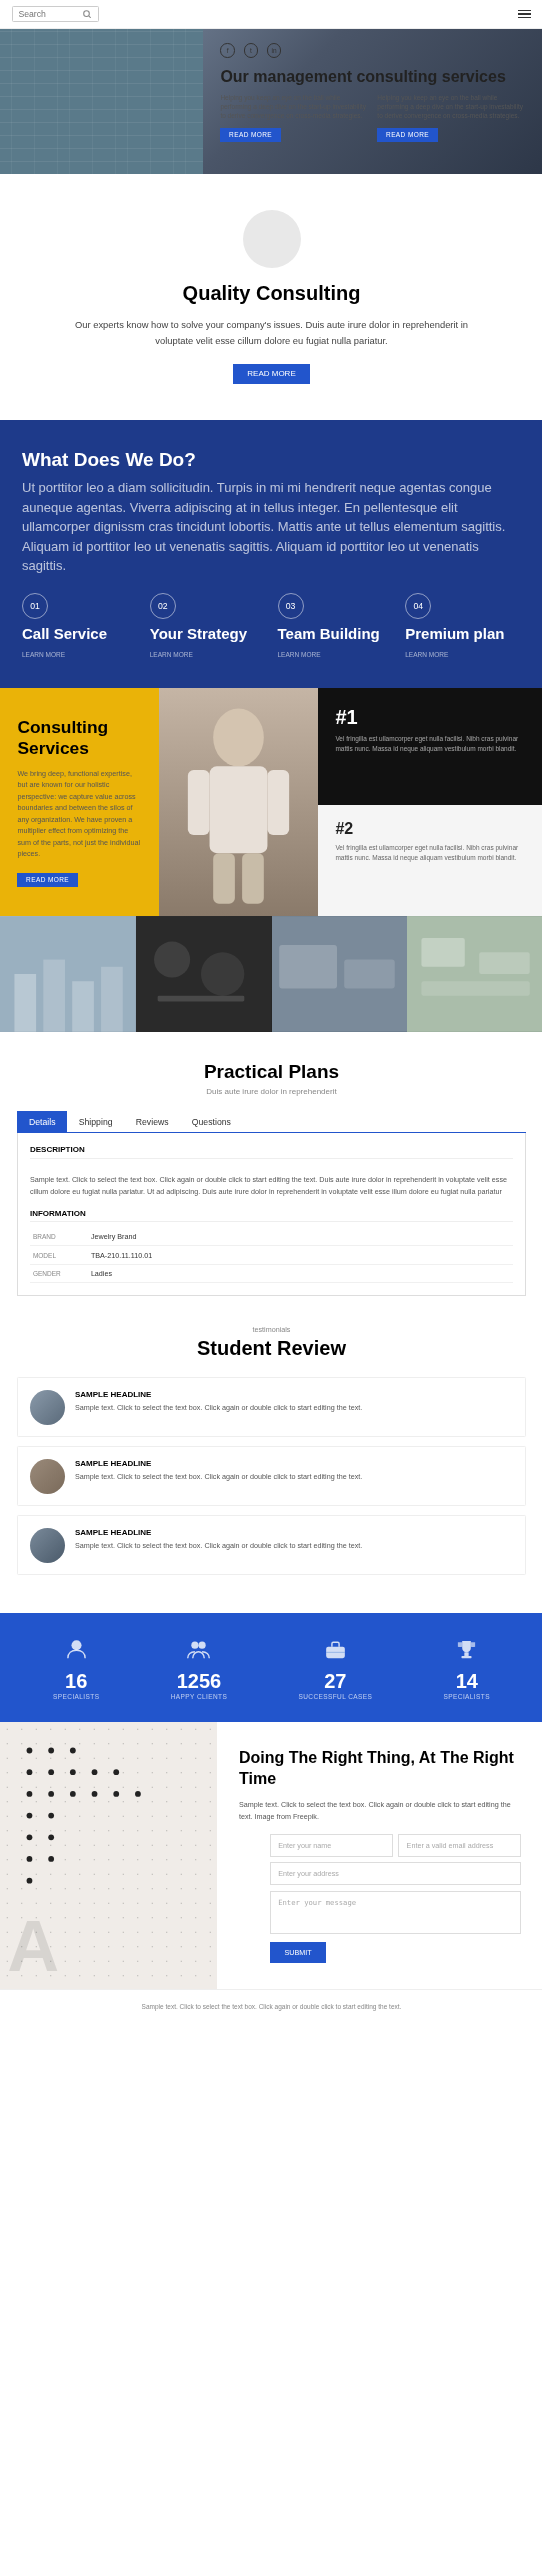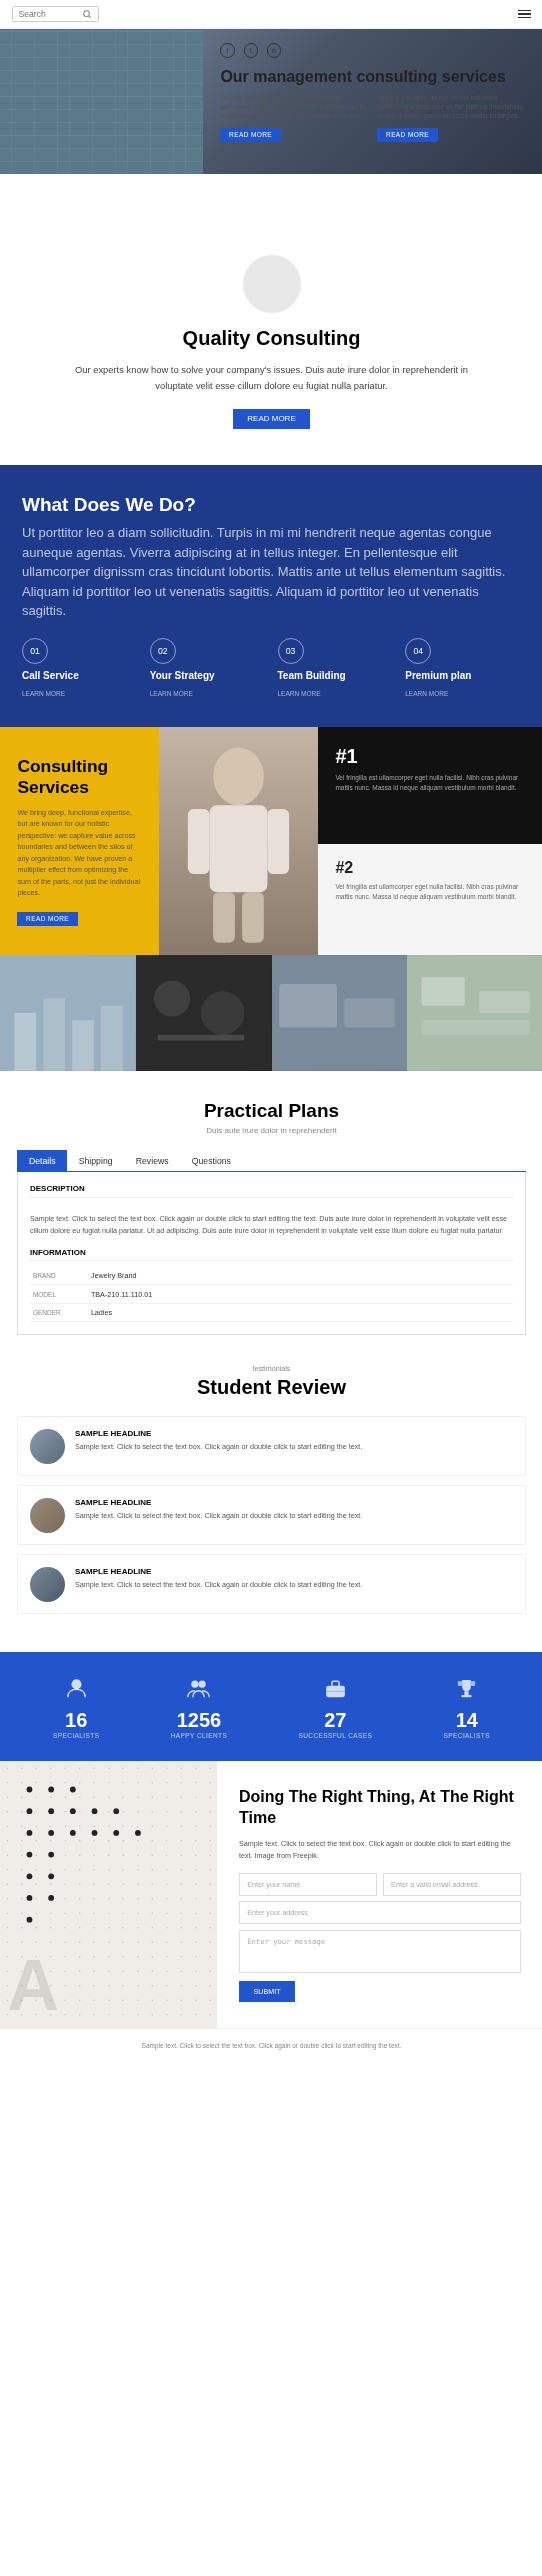--- a/index.html
+++ b/index.html
@@ -20,34 +20,34 @@
     .hero-content { padding: 14.5px 17.4px; flex: 1; }
     .hero-social { display: flex; gap: 8.7px; margin-bottom: 8.7px; }
     .hero-social a { color: #333; font-size: 10px; text-decoration: none; width: 14.5px; height: 14.5px; border: 0.7px solid #333; border-radius: 50%; display: flex; align-items: center; justify-content: center; font-size: 6.5px; }
     .hero-title { font-size: 16px; font-weight: bold; color: #222; line-height: 1.2; margin-bottom: 7.2px; }
     .hero-cols { display: flex; gap: 8.7px; }
     .hero-col { flex: 1; }
     .hero-col p { font-size: 6.5px; color: #555; line-height: 1.4; margin-bottom: 5.8px; }
     .btn-blue { background: #2255cc; color: #fff; border: none; padding: 3.6px 8.7px; font-size: 6.5px; cursor: pointer; text-transform: uppercase; letter-spacing: 0.4px; }
 
     
-    .quality-section { background: #fff; padding: 36px 58px; text-align: center; margin-top: 45px; }
+    .quality-section { background: #fff; padding: 36px 58px; text-align: center; }
     .quality-circle { width: 58px; height: 58px; border-radius: 50%; background: #e8e8e8; margin: 0 auto 14.5px; }
     .quality-title { font-size: 20px; font-weight: bold; margin-bottom: 11.6px; }
     .quality-text { font-size: 9.4px; color: #444; line-height: 1.7; margin-bottom: 14.5px; }
     .btn-blue-outline { background: #2255cc; color: #fff; border: none; padding: 5.8px 14.5px; font-size: 8px; cursor: pointer; text-transform: uppercase; }
 
     
     .what-section { background: #1e3a8a; padding: 29px 22px; }
     .what-title { font-size: 19px; font-weight: bold; color: #fff; margin-bottom: 7.2px; }
     .what-text { font-size: 13px; color: rgba(255,255,255,0.7); line-height: 1.5; margin-bottom: 17.4px; }
     .what-cards { display: flex; gap: 12px; }
     .what-card { flex: 1; background: transparent; }
     .what-card-num { width: 26px; height: 26px; border: 1.4px solid rgba(255,255,255,0.5); border-radius: 50%; display: flex; align-items: center; justify-content: center; color: #fff; font-size: 8.7px; margin-bottom: 5.8px; }
-    .what-card-title { font-size: 10px; font-weight: bold; color: #fff; margin-bottom: 4.3px; }
+    .what-card-title { font-size: 15px; font-weight: bold; color: #fff; margin-bottom: 4.3px; }
     .what-card-link { font-size: 6.5px; color: rgba(255,255,255,0.6); text-transform: uppercase; text-decoration: none; }
 
     
     .consulting-section { display: flex; padding: 0; min-height: 217px; }
     .consulting-left { width: 159px; padding: 29px 17.4px; background: #eab308; flex-shrink: 0; }
     .consulting-title { font-size: 17.4px; font-weight: bold; margin-bottom: 8.7px; line-height: 1.2; }
     .consulting-text { font-size: 7.2px; color: #555; line-height: 1.6; margin-bottom: 11.6px; }
     .consulting-mid { width: 159px; background: #999; flex-shrink: 0; overflow: hidden; }
     .person-img { width: 100%; height: 100%; background: linear-gradient(180deg, #c5b5a5 0%, #8a7a6a 100%); display: flex; align-items: center; justify-content: center; }
     .consulting-right { flex: 1; background: #fff; display: flex; flex-direction: column; }
@@ -103,21 +103,21 @@
     .stat-num { font-size: 20px; font-weight: bold; color: #fff; }
     .stat-label { font-size: 6.5px; color: rgba(255,255,255,0.7); text-transform: uppercase; letter-spacing: 0.4px; }
 
     
     .doing-section { display: flex; min-height: 246px; }
     .doing-left { width: 217px; flex-shrink: 0; background: #f0ece8; overflow: hidden; position: relative; }
     .dots-pattern { width: 100%; height: 100%; background-image: radial-gradient(circle, #000 0.7px, transparent 0.7px); background-size: 14.5px 14.5px; background-color: #f0ece8; opacity: 0.3; position: absolute; top: 0; left: 0; }
     .doing-right { flex: 1; padding: 26px 22px; background: #fff; }
     .doing-title { font-size: 16px; font-weight: bold; line-height: 1.3; margin-bottom: 10px; }
     .doing-text { font-size: 7.2px; color: #555; line-height: 1.6; margin-bottom: 11.6px; }
-    .doing-form { display: flex; flex-direction: column; gap: 5.8px; }
+    .doing-form { display: flex; flex-direction: column; gap: 5.8px; margin-left: 31px; }
     .doing-form input, .doing-form textarea { border: 0.7px solid #ddd; padding: 5.8px 7.2px; font-size: 7.2px; outline: none; }
     .doing-form input::placeholder, .doing-form textarea::placeholder { color: #aaa; }
     .doing-form-row { display: flex; gap: 5.8px; }
     .doing-form-row input { flex: 1; }
     .doing-form textarea { height: 43px; resize: none; }
     .btn-submit { background: #2255cc; color: #fff; border: none; padding: 5.8px 14.5px; font-size: 7.2px; cursor: pointer; text-transform: uppercase; align-self: flex-start; margin-top: 2.9px; }
 
     
     .footer { background: #fff; padding: 11.6px 17.4px; border-top: 0.7px solid #eee; }
     .footer-text { font-size: 6.5px; color: #888; text-align: center; line-height: 1.5; }

